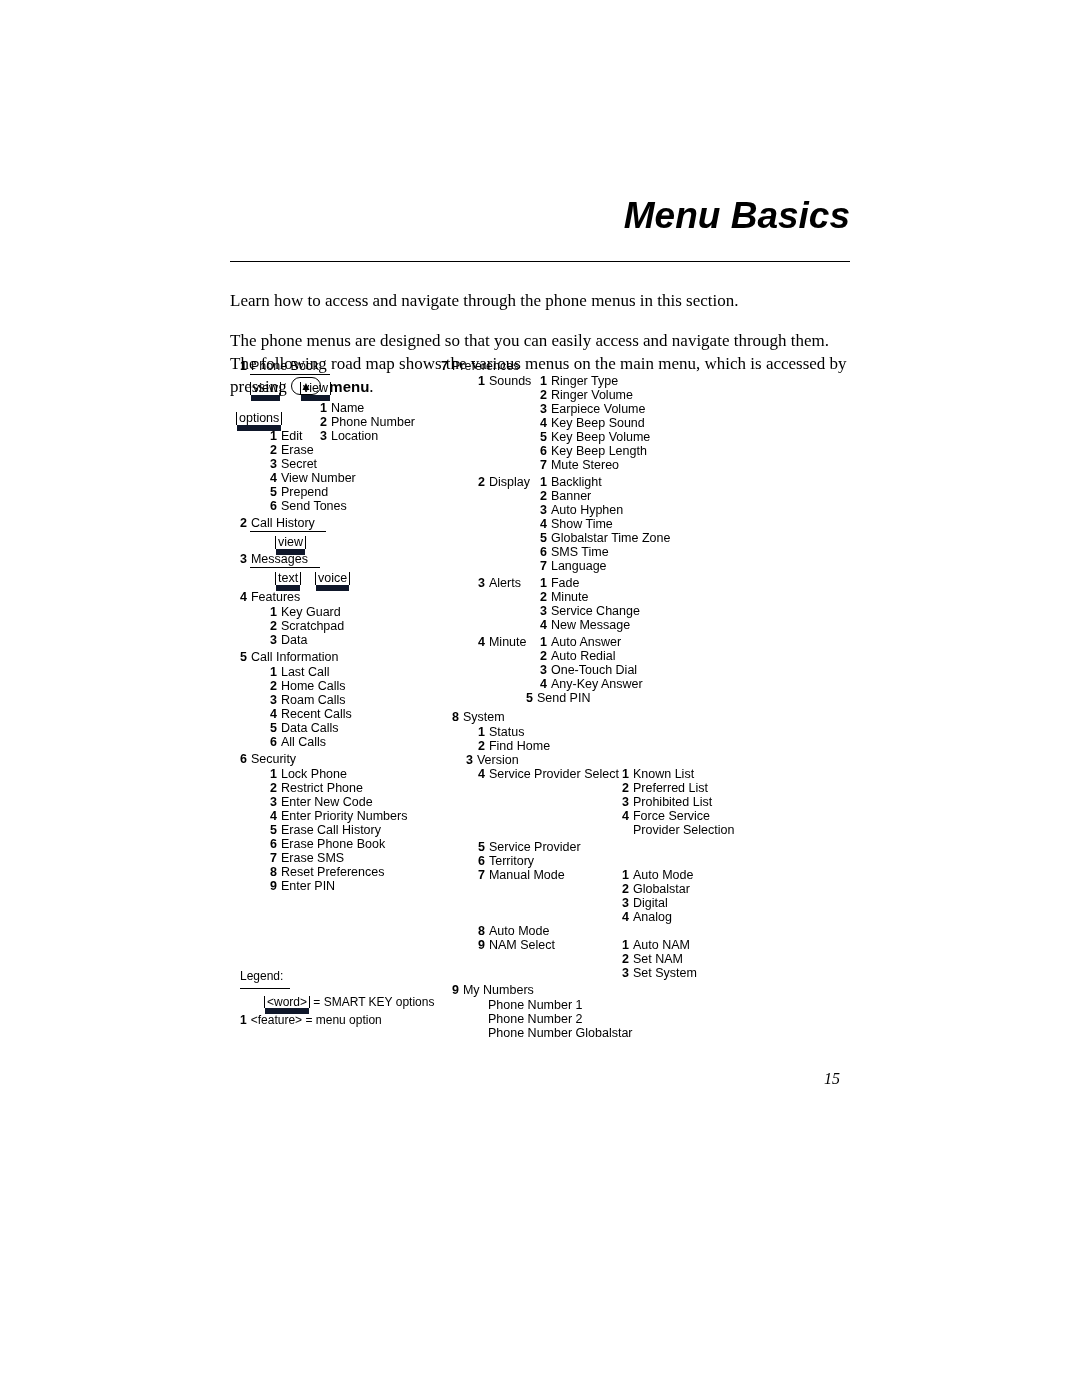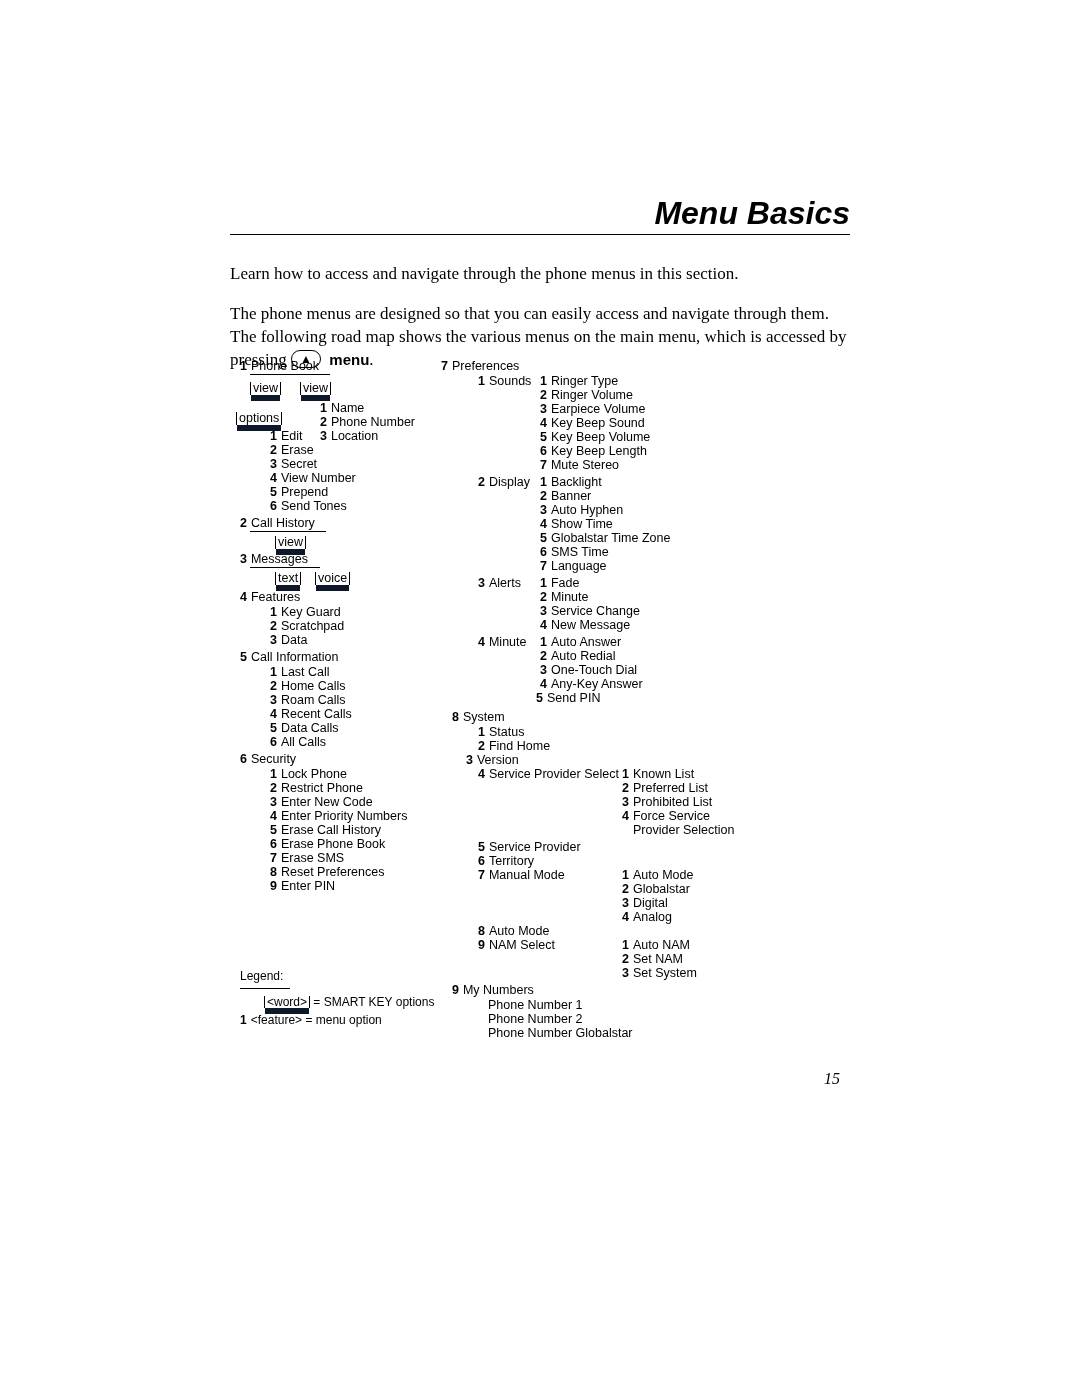--- a/index.html
+++ b/index.html
@@ -1,18 +1,18 @@
 <!DOCTYPE html>
 <html><head>
 <meta charset="utf-8">
 <style>
   html,body{margin:0;padding:0;background:#fff;color:#000;}
   body{width:1080px;height:1397px;font-family:Georgia,"Times New Roman",serif;position:relative;}
   .page{position:absolute;left:230px;top:195px;width:620px;}
-  .title{font-family:Arial,Helvetica,sans-serif;font-weight:700;font-style:italic;font-size:32px;text-align:right;padding-bottom:2px;border-bottom:1.5px solid #000;margin-bottom:28px;}
+  .title{font-family:Arial,Helvetica,sans-serif;font-weight:700;font-style:italic;font-size:37px;text-align:right;padding-bottom:24px;border-bottom:1.5px solid #000;margin-bottom:28px;}
   .body{font-size:17px;line-height:1.35;margin-bottom:12px;text-align:left;}
   .keycap{display:inline-block;border:1.2px solid #000;border-radius:10px;padding:0 8px;font-size:12px;line-height:16px;vertical-align:2px;font-family:Arial,sans-serif;}
   .menuword{font-family:Arial,Helvetica,sans-serif;font-weight:700;font-size:15px;}
   .map-area{position:absolute;left:230px;top:350px;width:640px;font-family:Arial,Helvetica,sans-serif;font-size:12.5px;line-height:1.0;}
   .el{position:absolute;white-space:nowrap;}
   .b{font-weight:400;}
   .num{font-weight:700;display:inline-block;text-align:right;margin-right:4px;}
   .smartkey{display:inline-block;border-bottom:6px solid #0f172a;padding:0 2px;margin:0 1px;position:relative;text-align:center;}
   .smartkey::before,.smartkey::after{content:"";position:absolute;top:0;width:1px;height:100%;background:#000;}
   .smartkey::before{left:-1px;} .smartkey::after{right:-1px;}
@@ -103,21 +103,21 @@
   <div class="el" style="left:248px;top:227px;"><span class="num">3</span><span>Alerts</span></div>
   <div class="el" style="left:310px;top:227px;"><span class="num">1</span><span>Fade</span></div>
   <div class="el" style="left:310px;top:241px;"><span class="num">2</span><span>Minute</span></div>
   <div class="el" style="left:310px;top:255px;"><span class="num">3</span><span>Service Change</span></div>
   <div class="el" style="left:310px;top:269px;"><span class="num">4</span><span>New Message</span></div>
   <div class="el" style="left:248px;top:286px;"><span class="num">4</span><span>Minute</span></div>
   <div class="el" style="left:310px;top:286px;"><span class="num">1</span><span>Auto Answer</span></div>
   <div class="el" style="left:310px;top:300px;"><span class="num">2</span><span>Auto Redial</span></div>
   <div class="el" style="left:310px;top:314px;"><span class="num">3</span><span>One-Touch Dial</span></div>
   <div class="el" style="left:310px;top:328px;"><span class="num">4</span><span>Any-Key Answer</span></div>
-  <div class="el" style="left:306px;top:342px;"><span class="num">5</span><span>Send PIN</span></div>
+  <div class="el" style="left:296px;top:342px;"><span class="num">5</span><span>Send PIN</span></div>
 
   <div class="el" style="left:222px;top:361px;"><span class="num">8</span><span class="b">System</span></div>
   <div class="el" style="left:248px;top:376px;"><span class="num">1</span><span>Status</span></div>
   <div class="el" style="left:248px;top:390px;"><span class="num">2</span><span>Find Home</span></div>
   <div class="el" style="left:236px;top:404px;"><span class="num">3</span><span>Version</span></div>
   <div class="el" style="left:248px;top:418px;"><span class="num">4</span><span>Service Provider Select</span></div>
   <div class="el" style="left:392px;top:418px;"><span class="num">1</span><span>Known List</span></div>
   <div class="el" style="left:392px;top:432px;"><span class="num">2</span><span>Preferred List</span></div>
   <div class="el" style="left:392px;top:446px;"><span class="num">3</span><span>Prohibited List</span></div>
   <div class="el" style="left:392px;top:460px;"><span class="num">4</span><span>Force Service</span></div>

